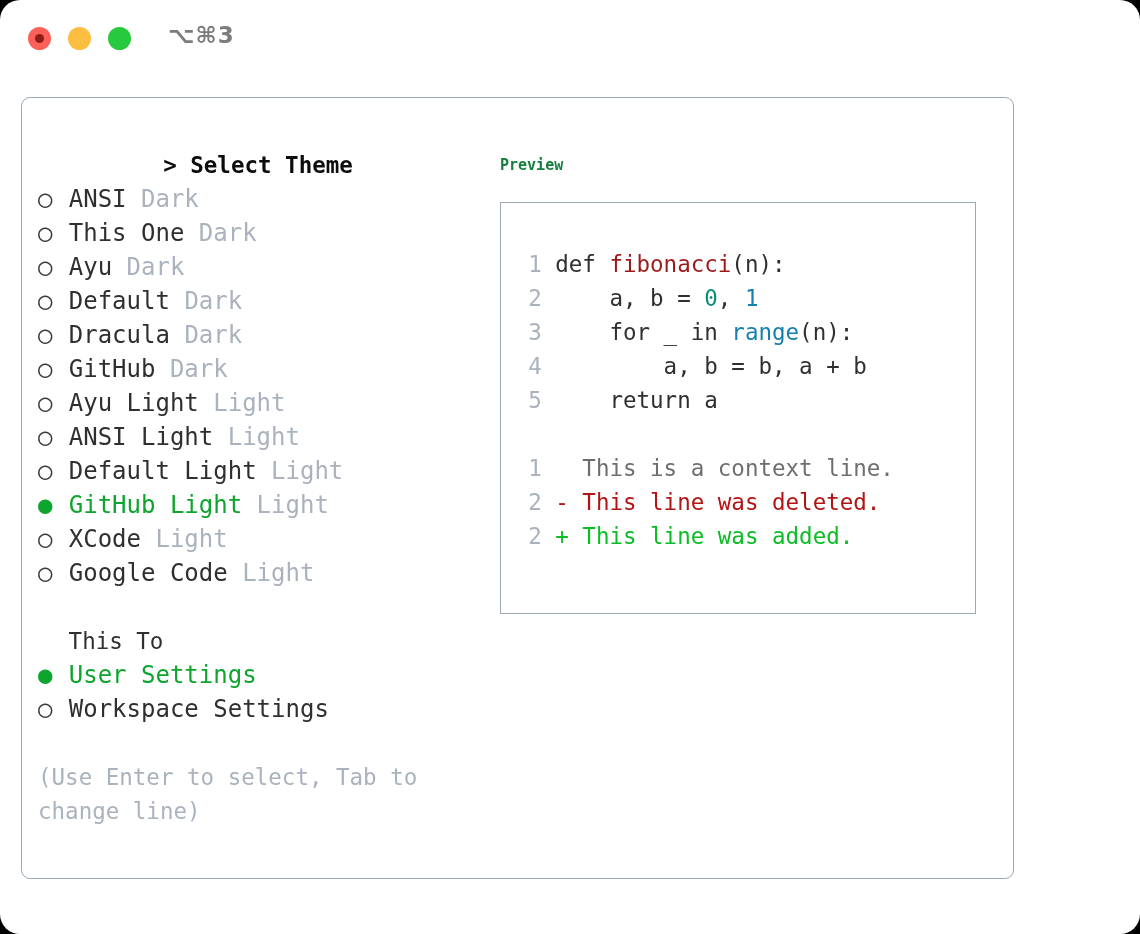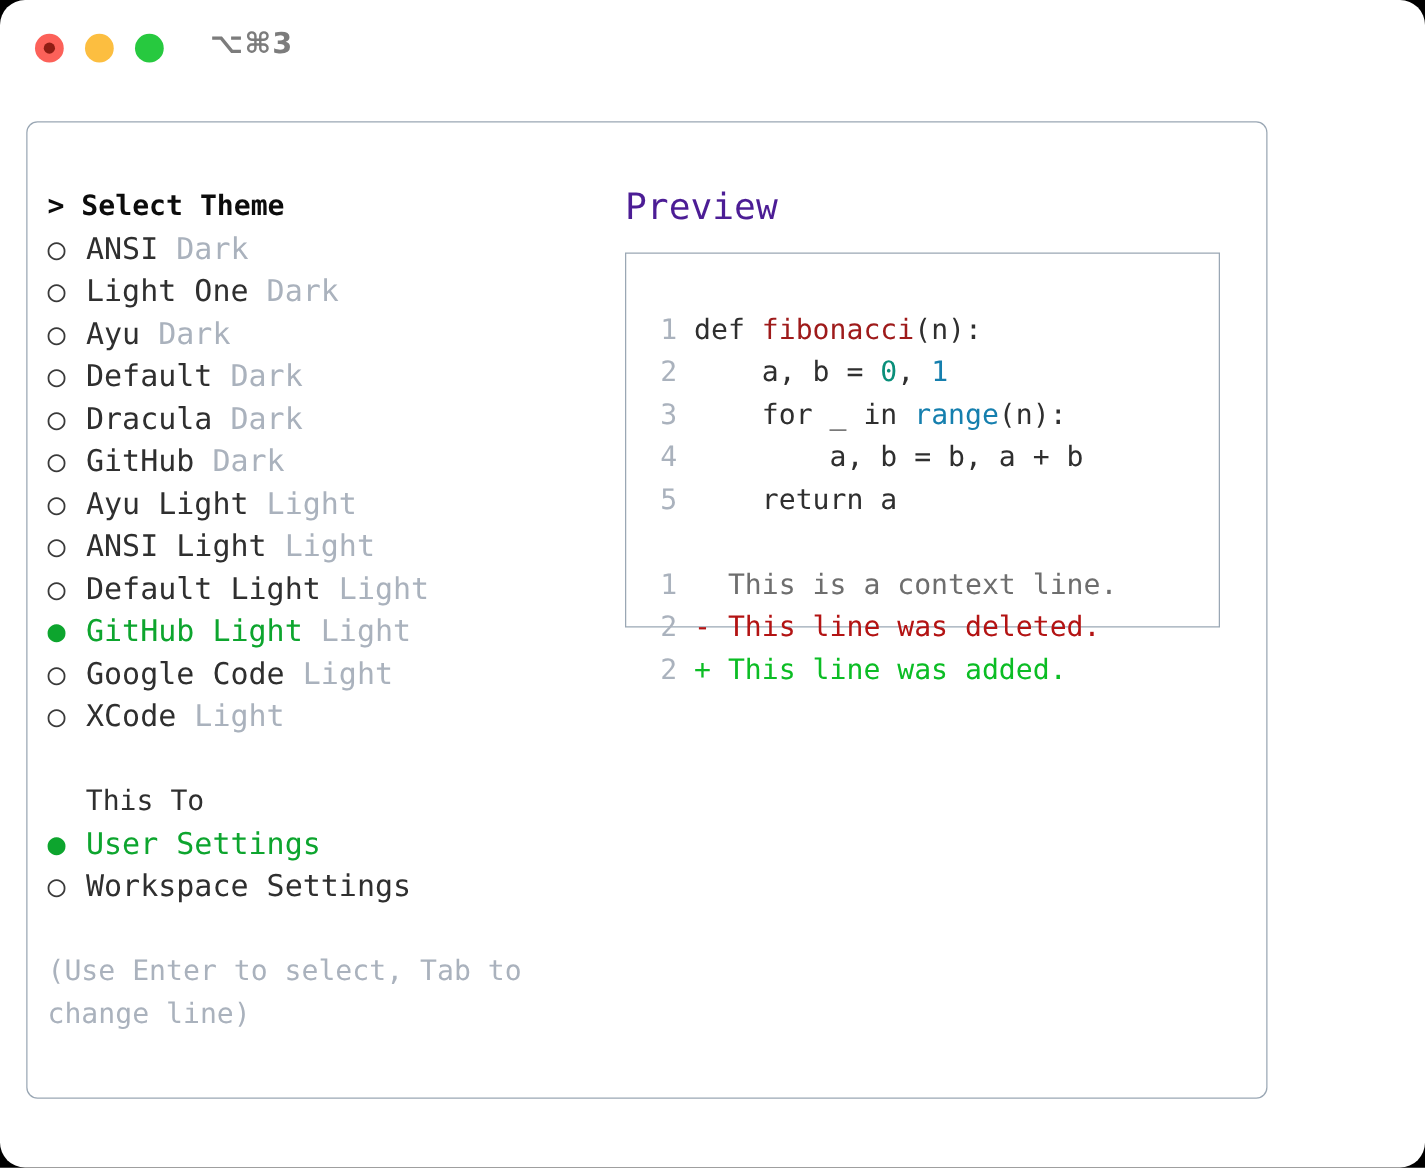--- a/index.html
+++ b/index.html
@@ -91,20 +91,21 @@
     width: 440px;
   }
 
   .list-header {
     font-family: "DejaVu Sans Mono", monospace;
     font-size: 22.5px;
     font-weight: 700;
     color: #0c0c0c;
     line-height: 34px;
     white-space: pre;
+    text-align: center;
   }
 
   .theme-row {
     font-family: "DejaVu Sans Mono", monospace;
     font-size: 24px;
     line-height: 34px;
     color: #3a3a3a;
     white-space: pre;
   }
   .bullet {
@@ -139,29 +140,29 @@
 
   
   .right-col {
     position: absolute;
     left: 478px;
     top: 50px;
     width: 500px;
   }
   .preview-header {
     font-family: "DejaVu Sans Mono", monospace;
-    font-size: 29px;
-    font-weight: 400;
-    color: #4c1d95;
+    font-size: 15px;
+    font-weight: 700;
+    color: #15803d;
     line-height: 34px;
   }
   .preview-box {
     margin-top: 20px;
     width: 476px;
-    height: 300px;
+    height: 412px;
     border: 1.5px solid #9aa7b4;
     box-sizing: border-box;
     background: #ffffff;
     padding: 44px 0 0 16px;
   }
 
   .code-line {
     font-family: "DejaVu Sans Mono", monospace;
     font-size: 22.5px;
     line-height: 34px;
@@ -198,31 +199,31 @@
     <div class="shortcut">⌥⌘3</div>
   </div>
 
   <div class="panel">
     <div class="columns">
 
       <div class="left-col">
         <div class="list-header">&gt; Select Theme</div>
         <div id="theme-list">
             <div class="theme-row"><span class="bullet">○</span> <span class="theme-name">ANSI</span><span> </span><span class="theme-tag">Dark</span></div>
-            <div class="theme-row"><span class="bullet">○</span> <span class="theme-name">Light One</span><span> </span><span class="theme-tag">Dark</span></div>
+            <div class="theme-row"><span class="bullet">○</span> <span class="theme-name">This One</span><span> </span><span class="theme-tag">Dark</span></div>
             <div class="theme-row"><span class="bullet">○</span> <span class="theme-name">Ayu</span><span> </span><span class="theme-tag">Dark</span></div>
             <div class="theme-row"><span class="bullet">○</span> <span class="theme-name">Default</span><span> </span><span class="theme-tag">Dark</span></div>
             <div class="theme-row"><span class="bullet">○</span> <span class="theme-name">Dracula</span><span> </span><span class="theme-tag">Dark</span></div>
             <div class="theme-row"><span class="bullet">○</span> <span class="theme-name">GitHub</span><span> </span><span class="theme-tag">Dark</span></div>
             <div class="theme-row"><span class="bullet">○</span> <span class="theme-name">Ayu Light</span><span> </span><span class="theme-tag">Light</span></div>
             <div class="theme-row"><span class="bullet">○</span> <span class="theme-name">ANSI Light</span><span> </span><span class="theme-tag">Light</span></div>
             <div class="theme-row"><span class="bullet">○</span> <span class="theme-name">Default Light</span><span> </span><span class="theme-tag">Light</span></div>
             <div class="theme-row selected"><span class="bullet">●</span> <span class="theme-name">GitHub Light</span><span> </span><span class="theme-tag">Light</span></div>
+            <div class="theme-row"><span class="bullet">○</span> <span class="theme-name">XCode</span><span> </span><span class="theme-tag">Light</span></div>
             <div class="theme-row"><span class="bullet">○</span> <span class="theme-name">Google Code</span><span> </span><span class="theme-tag">Light</span></div>
-            <div class="theme-row"><span class="bullet">○</span> <span class="theme-name">XCode</span><span> </span><span class="theme-tag">Light</span></div>
           </div>
 
         <div class="section-gap"></div>
 
         <div class="apply-header">This To</div>
         <div id="apply-list">
             <div class="theme-row selected"><span class="bullet">●</span> <span class="theme-name">User Settings</span></div>
             <div class="theme-row"><span class="bullet">○</span> <span class="theme-name">Workspace Settings</span></div>
           </div>
 

